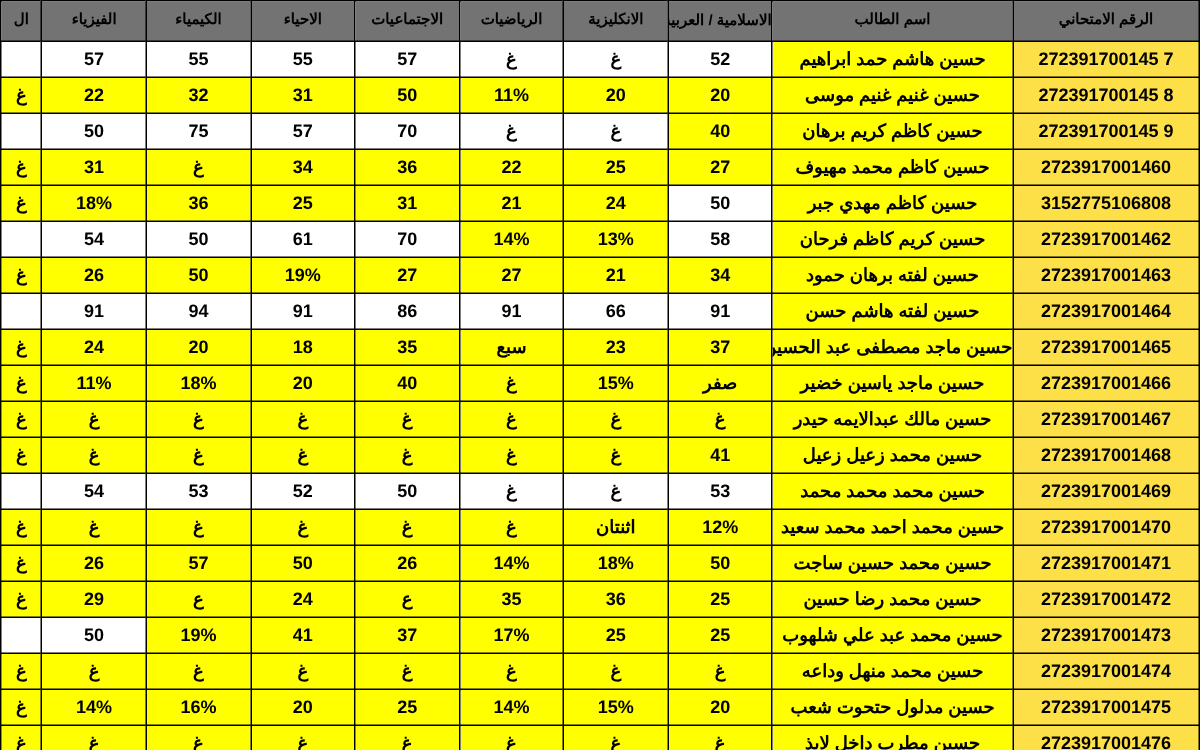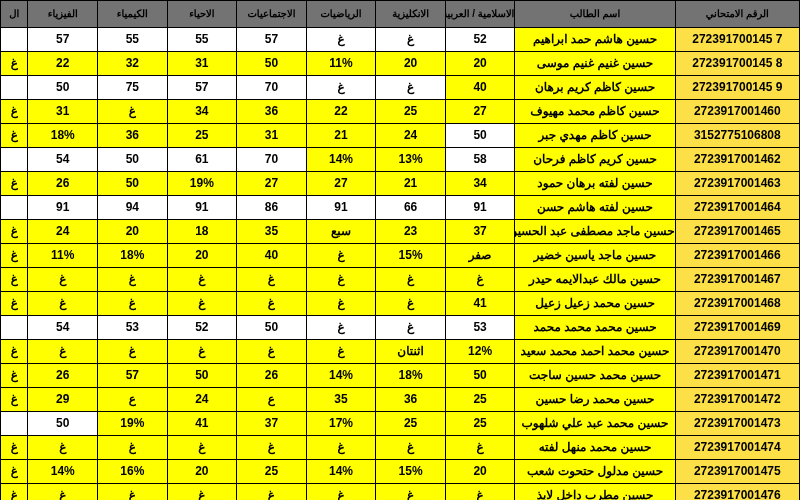--- a/index.html
+++ b/index.html
@@ -303,21 +303,21 @@
         <td class="grade hl">25</td>
         <td class="grade hl">17%</td>
         <td class="grade hl">37</td>
         <td class="grade hl">41</td>
         <td class="grade hl">19%</td>
         <td class="grade">50</td>
         <td class="edge plain"></td>
       </tr>
       <tr>
         <td class="id-cell">2723917001474</td>
-        <td class="name-cell">حسين محمد منهل لفته</td>
+        <td class="name-cell">حسين محمد منهل وداعه</td>
         <td class="grade hl">غ</td>
         <td class="grade hl">غ</td>
         <td class="grade hl">غ</td>
         <td class="grade hl">غ</td>
         <td class="grade hl">غ</td>
         <td class="grade hl">غ</td>
         <td class="grade hl">غ</td>
         <td class="edge">غ</td>
       </tr>
       <tr>

